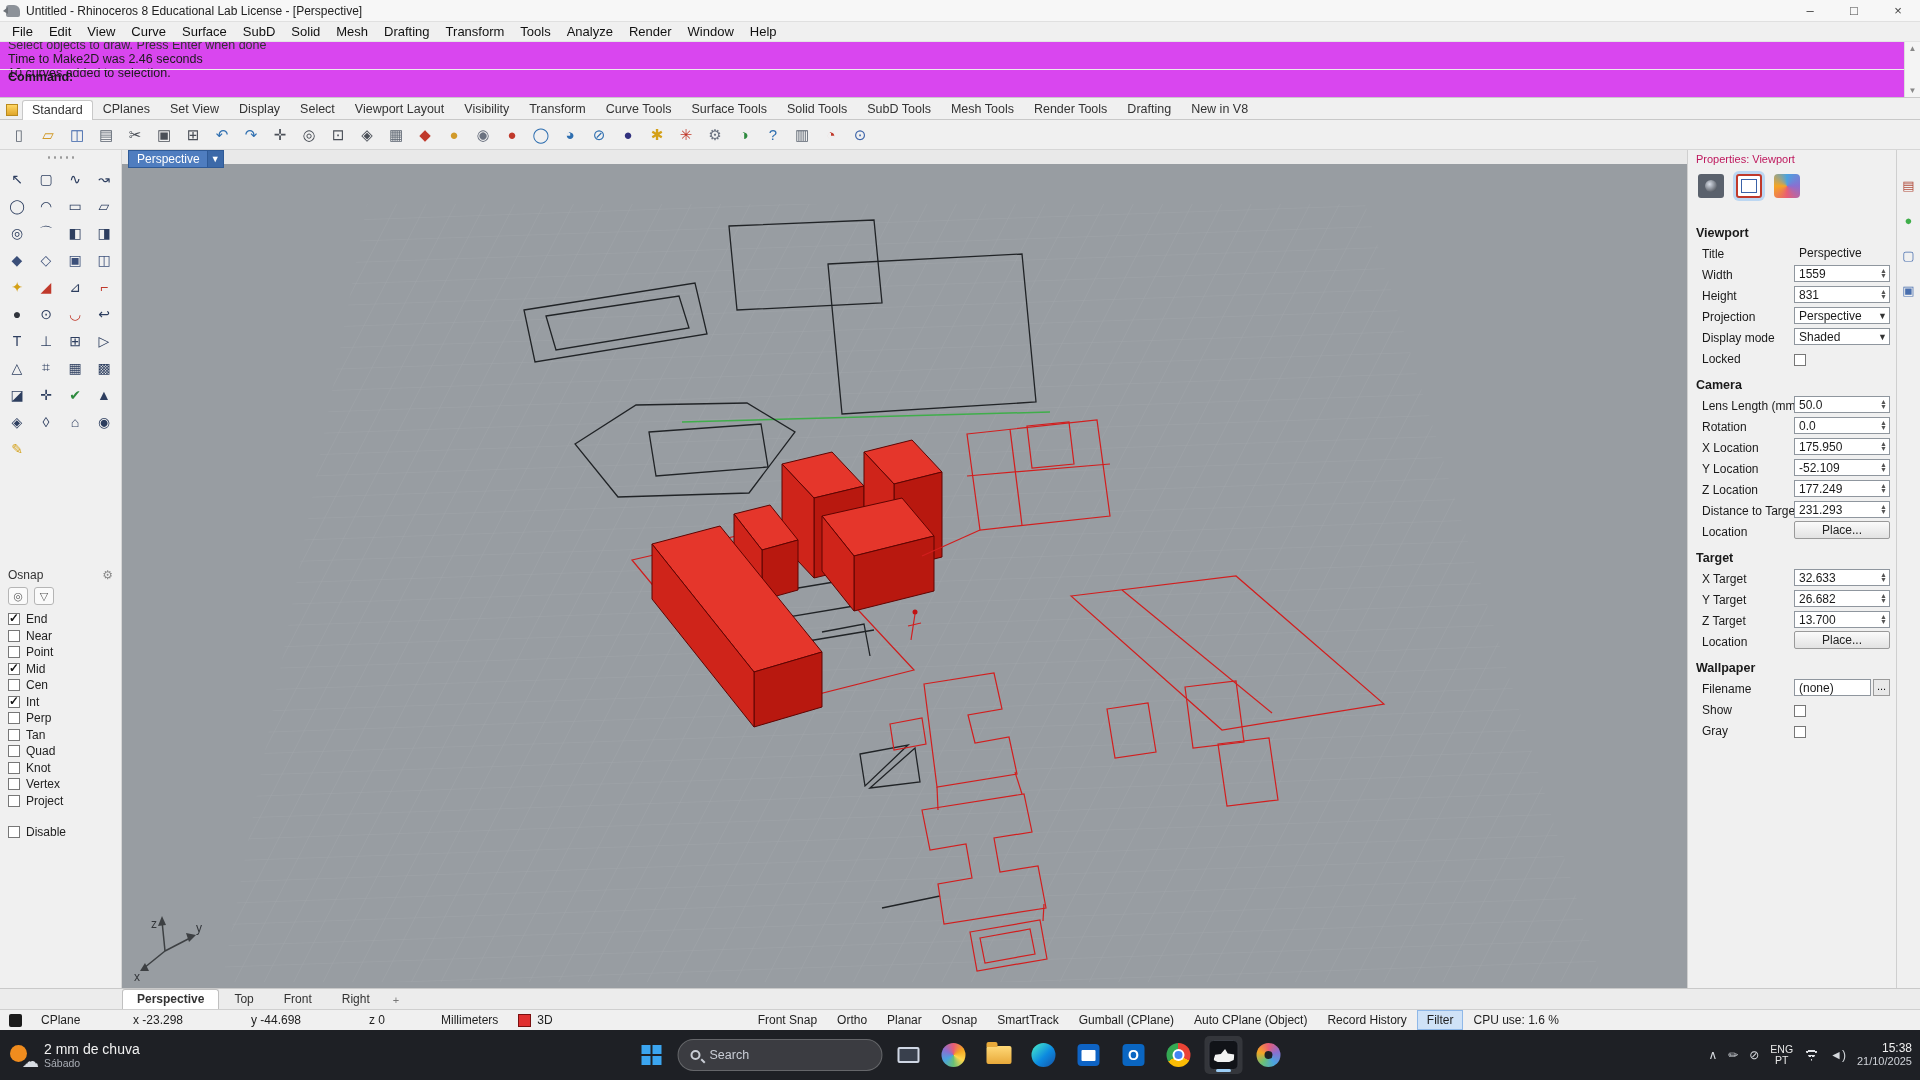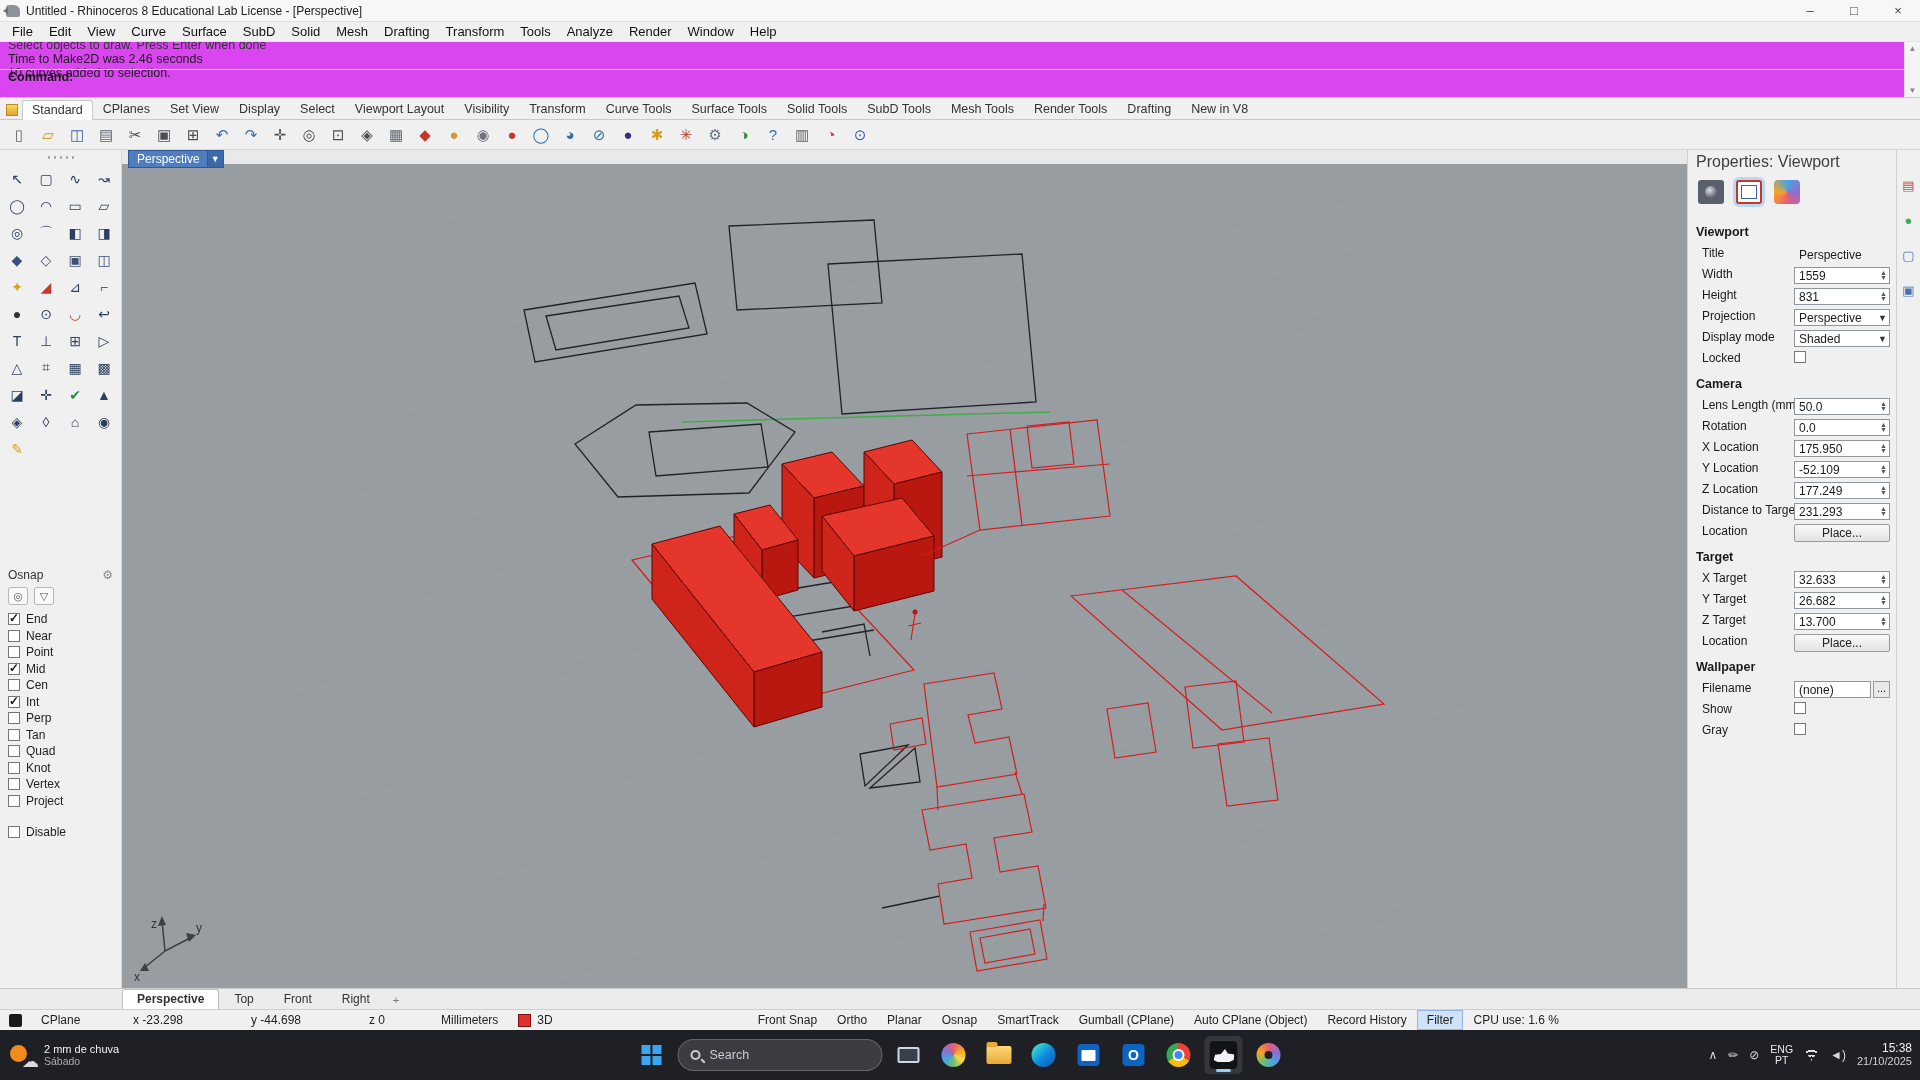--- a/index.html
+++ b/index.html
@@ -60,30 +60,30 @@
 
   
   .center{flex:1;position:relative;background:#e9e9e9}
   .center .grip2{position:absolute;top:4px;left:6px;width:30px;height:6px;background:radial-gradient(circle,#9a9a9a 1px,transparent 1.4px);background-size:6px 5px}
   .canvas{position:absolute;left:0;right:0;top:14px;bottom:0;background:#989da2}
   .vp-tab{position:absolute;left:6px;top:0px;z-index:5;display:flex;align-items:center;height:18px;background:#4f7dbf;border:1px solid #2f5a96;color:#fff;font-size:12px;padding-left:8px}
   .vp-tab .arr{width:16px;height:100%;background:#3c69a8;margin-left:7px;display:flex;align-items:center;justify-content:center;font-size:9px;border-left:1px solid #2f5a96}
 
   
   .props{width:209px;background:#f0f0f0;border-left:1px solid #cfcfcf;display:flex;flex-direction:column}
-  .props-header{font-size:16px;color:#404040;padding:3px 8px}
+  .props-header{font-size:11px;color:#be185d;padding:3px 8px}
   .ptabs{display:flex;gap:12px;padding:6px 10px 4px}
   .ptab{width:26px;height:24px;border-radius:3px;position:relative}
   .pt-cam{background:#5a616c}
   .pt-cam::after{content:"";position:absolute;inset:6px 7px;border-radius:50%;background:radial-gradient(circle at 38% 35%,#d8dee8,#2f343c)}
   .pt-vp{background:#fff;border:2px solid #c0392b;box-shadow:0 0 0 3px #bcd7f2}
   .pt-vp::after{content:"";position:absolute;inset:3px;border:1px solid #3a62a8}
   .pt-mat{background:conic-gradient(#4aa3e0,#8a6fd1,#e85d75,#f5a623,#4aa3e0);border-radius:4px}
   .prows{margin-top:12px}
-  .prow{display:flex;align-items:flex-start;height:21px;padding:0 6px 0 14px;font-size:12px}
+  .prow{display:flex;align-items:flex-end;height:21px;padding:0 6px 0 14px;font-size:12px}
   .prow.section{font-weight:700;padding-left:8px;margin-top:5px;font-size:12.5px}
   .plabel{flex:1;white-space:nowrap;overflow:hidden}
   .prow.section .plabel{overflow:visible}
   .pval{width:96px;display:flex;align-items:center;flex:none}
   .pbox{width:96px;height:17px;border:1px solid #8f969e;background:#fff;display:none;align-items:center;padding:0 2px 0 4px}
   .ptext{flex:1;white-space:nowrap;overflow:hidden;font-size:12px}
   .spin{display:none;flex-direction:column;line-height:4.5px;font-size:7px;color:#555;margin-left:2px}
   .drop{display:none;font-size:9px;color:#333;margin-left:2px}
   .pbtn{display:none;width:96px;height:18px;background:linear-gradient(#fafafa,#e2e2e2);border:1px solid #9a9a9a;border-radius:2px;font-size:12px;text-align:center;line-height:16px;color:#222}
   .dots{display:none;width:17px;height:17px;border:1px solid #9a9a9a;background:#e8e8e8;text-align:center;line-height:13px;font-size:11px;margin-left:2px;flex:none}
@@ -118,21 +118,21 @@
   .sbitem.gap{margin-left:185px}
   .sbitem.hl{background:#cfe2f7;box-shadow:inset 0 0 0 1px #8fb8e8}
   .sbitem.swatch::before{content:"";display:inline-block;width:11px;height:11px;background:#e03030;border:1px solid #7a1010;margin-right:6px}
 
   
   .taskbar{height:50px;background:#1e2025;position:relative;display:flex;align-items:center;color:#e8e8e8}
   .weather{position:absolute;left:10px;display:flex;align-items:center;gap:8px}
   .wicon{position:relative;width:26px;height:26px}
   .wicon .sun{position:absolute;left:0;top:3px;width:17px;height:17px;border-radius:50%;background:#f08c1e}
   .wicon .cloud{position:absolute;right:-3px;bottom:-4px;color:#d8dce2;font-size:17px}
-  .wtext .l1{font-size:11px;color:#f2f2f2}
+  .wtext .l1{font-size:14px;color:#f2f2f2}
   .wtext .l2{font-size:10.5px;color:#a9adb5}
   .tcenter{position:absolute;left:50%;transform:translateX(-50%);display:flex;align-items:center;gap:7px}
   .tstart{width:38px;height:38px;border-radius:5px;display:flex;align-items:center;justify-content:center}
   .winlogo{display:grid;grid-template-columns:9px 9px;grid-template-rows:9px 9px;gap:2px}
   .winlogo i{background:#3ba5f0}
   .tsearch{width:205px;height:32px;border-radius:16px;background:rgba(255,255,255,.13);border:1px solid rgba(255,255,255,.22);display:flex;align-items:center;gap:9px;padding-left:12px;font-size:12.5px;color:#c9cdd5}
   .mag{width:10px;height:10px;border:2px solid #c9cdd5;border-radius:50%;position:relative;flex:none}
   .mag::after{content:"";position:absolute;left:8px;top:8px;width:5px;height:2px;background:#c9cdd5;transform:rotate(45deg)}
   .tapp{width:38px;height:38px;border-radius:5px;display:flex;align-items:center;justify-content:center;position:relative}
   .tapp.on{background:rgba(255,255,255,.1)}

